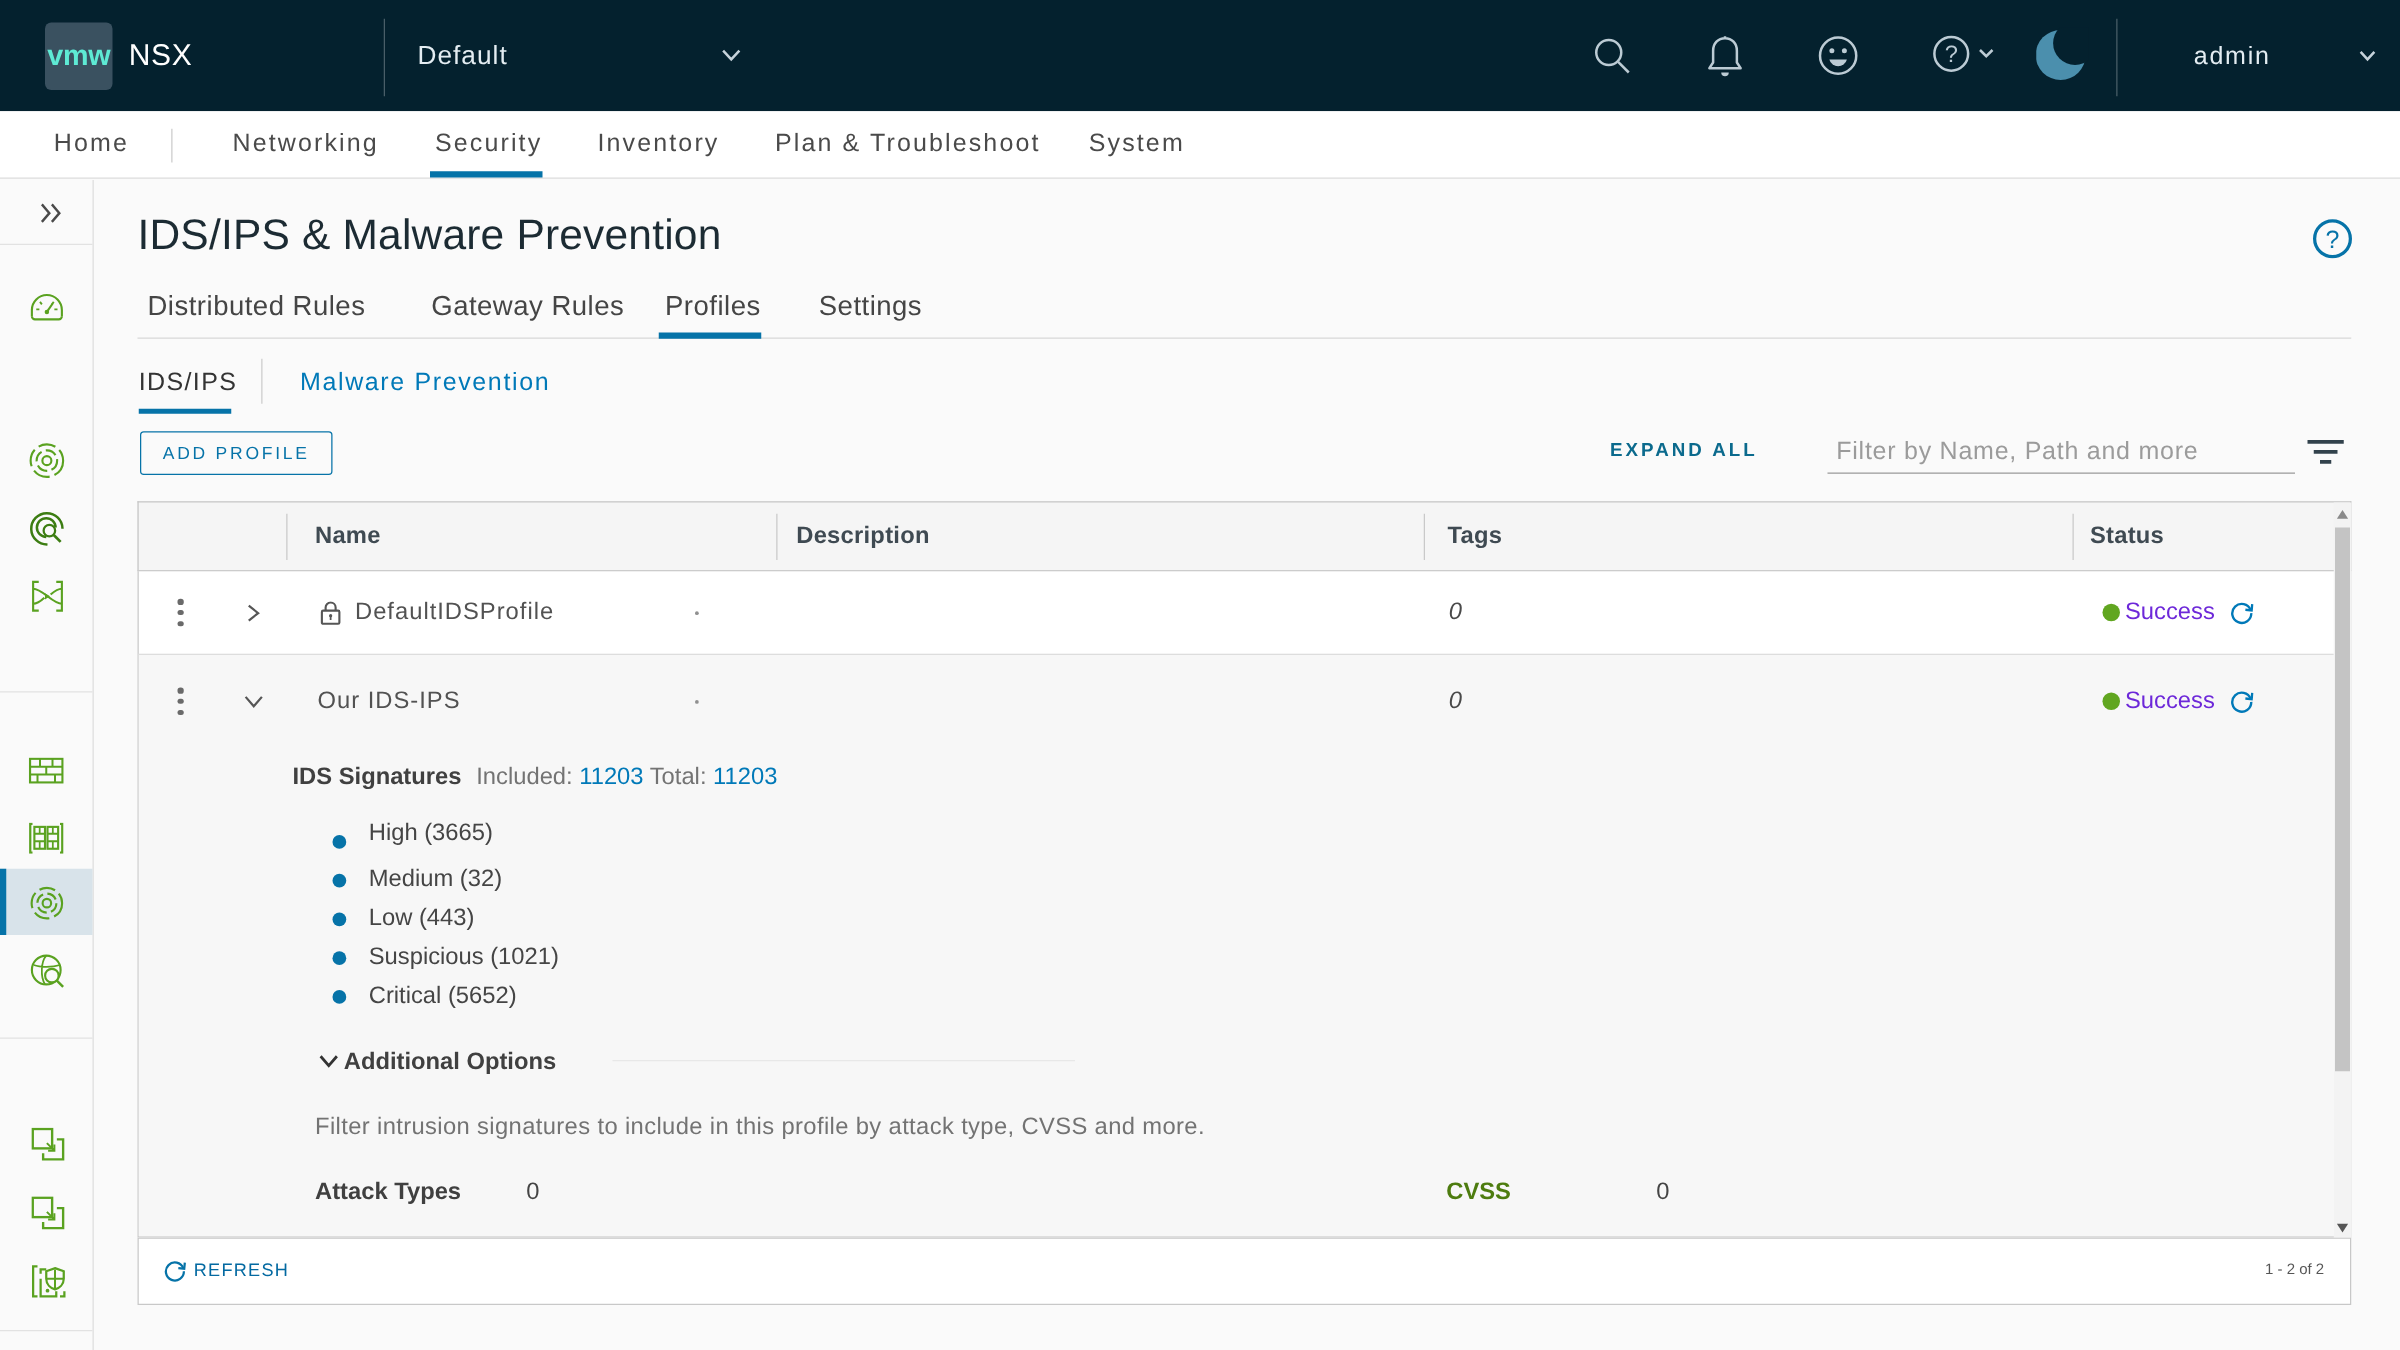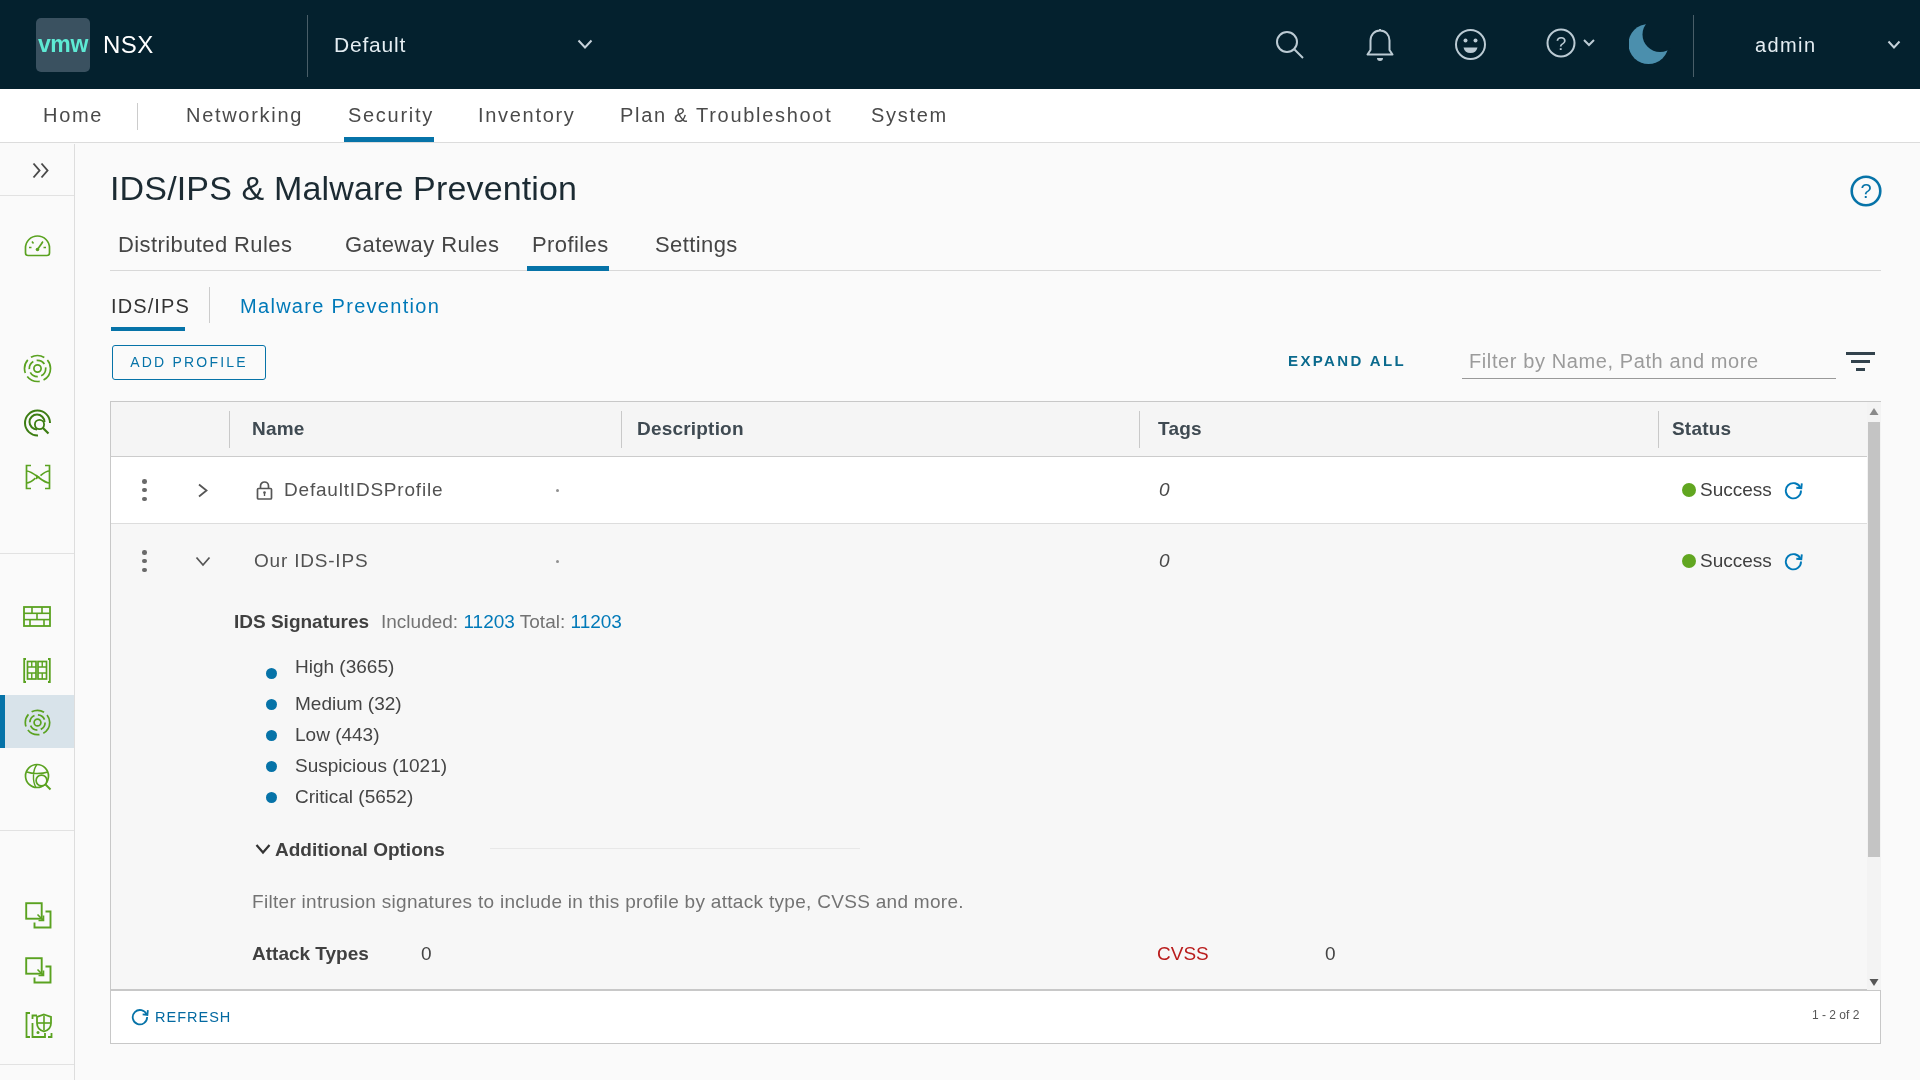--- a/index.html
+++ b/index.html
@@ -47,21 +47,21 @@
 .th { position:absolute; top:418px; font-size:19px; font-weight:bold; color:#3f4a52; letter-spacing:0.2px; }
 .thsep { position:absolute; top:411px; width:1px; height:37px; background:#c9c9c9; }
 #row2bg { position:absolute; left:111px; top:523px; width:1756px; height:466px; background:#f7f7f7; }
 #row1line { position:absolute; left:111px; top:523px; width:1756px; height:1px; background:#dddddd; }
 .cellName { position:absolute; font-size:19px; color:#525252; letter-spacing:0.8px; }
 .kebab { position:absolute; left:142px; width:4px; }
 .kdot { width:4.6px; height:4.6px; border-radius:50%; background:#6a6a6a; margin:0 0 4.2px 0; }
 .descdot { position:absolute; left:556px; width:3px; height:3px; border-radius:50%; background:#909090; }
 .tagzero { position:absolute; left:1159px; font-size:19px; font-style:italic; color:#4a4a4a; }
 .statusdot { position:absolute; left:1682px; width:14px; height:14px; border-radius:50%; background:#61a620; }
-.statustxt { position:absolute; left:1700px; font-size:19px; color:#404040; }
+.statustxt { position:absolute; left:1700px; font-size:19px; color:#6d28d9; }
 
 
 .detailtxt { font-size:19px; }
 .bullet { position:absolute; left:266px; width:11px; height:11px; border-radius:50%; background:#0673a8; }
 .blabel { position:absolute; left:295px; font-size:19px; color:#454545; }
 
 
 #tfoot { position:absolute; left:110px; top:990px; width:1771px; height:54px; background:#ffffff; border:1px solid #c8c8c8; }
 #refreshTxt { position:absolute; left:155px; top:1009px; font-size:14.5px; letter-spacing:1px; color:#0369a1; }
 #pageinfo { position:absolute; left:1812px; top:1008px; font-size:12px; color:#565656; }
@@ -321,21 +321,21 @@
 <div class="blabel" style="top:786px;">Critical (5652)</div>
 
 <svg class="abs" style="left:255px;top:843px;" width="16" height="12" viewBox="0 0 16 12">
     <path d="M1.5 2 L8 9.5 L14.5 2" fill="none" stroke="#333333" stroke-width="2.2"></path>
   </svg>
 <div class="abs detailtxt" style="left:275px;top:839px;font-weight:bold;color:#404040;">Additional Options</div>
 <div class="abs" style="left:490px;top:848px;width:370px;height:1px;background:#e8e8e8;"></div>
 <div class="abs detailtxt" style="left:252px;top:891px;color:#737373;letter-spacing:0.3px;">Filter intrusion signatures to include in this profile by attack type, CVSS and more.</div>
 <div class="abs detailtxt" style="left:252px;top:943px;font-weight:bold;color:#404040;">Attack Types</div>
 <div class="abs detailtxt" style="left:421px;top:943px;color:#444444;">0</div>
-<div class="abs detailtxt" style="left:1157px;top:943px;font-weight:normal;color:#b91c1c;">CVSS</div>
+<div class="abs detailtxt" style="left:1157px;top:943px;font-weight:bold;color:#4d7c0f;">CVSS</div>
 <div class="abs detailtxt" style="left:1325px;top:943px;color:#444444;">0</div>
 
 <div id="tfoot"></div>
 <svg class="abs" style="left:131px;top:1008px;" width="18" height="18" viewBox="0 0 19 19">
     <path d="M16.5 7 A 7.6 7.6 0 1 0 17 9.5" fill="none" stroke="#0673a8" stroke-width="1.9"></path>
     <path d="M12.3 6.8 L17.3 7.3 L17.8 2.3" fill="none" stroke="#0673a8" stroke-width="1.9"></path>
   </svg>
 <div id="refreshTxt">REFRESH</div>
 <div id="pageinfo">1 - 2 of 2</div>
 

